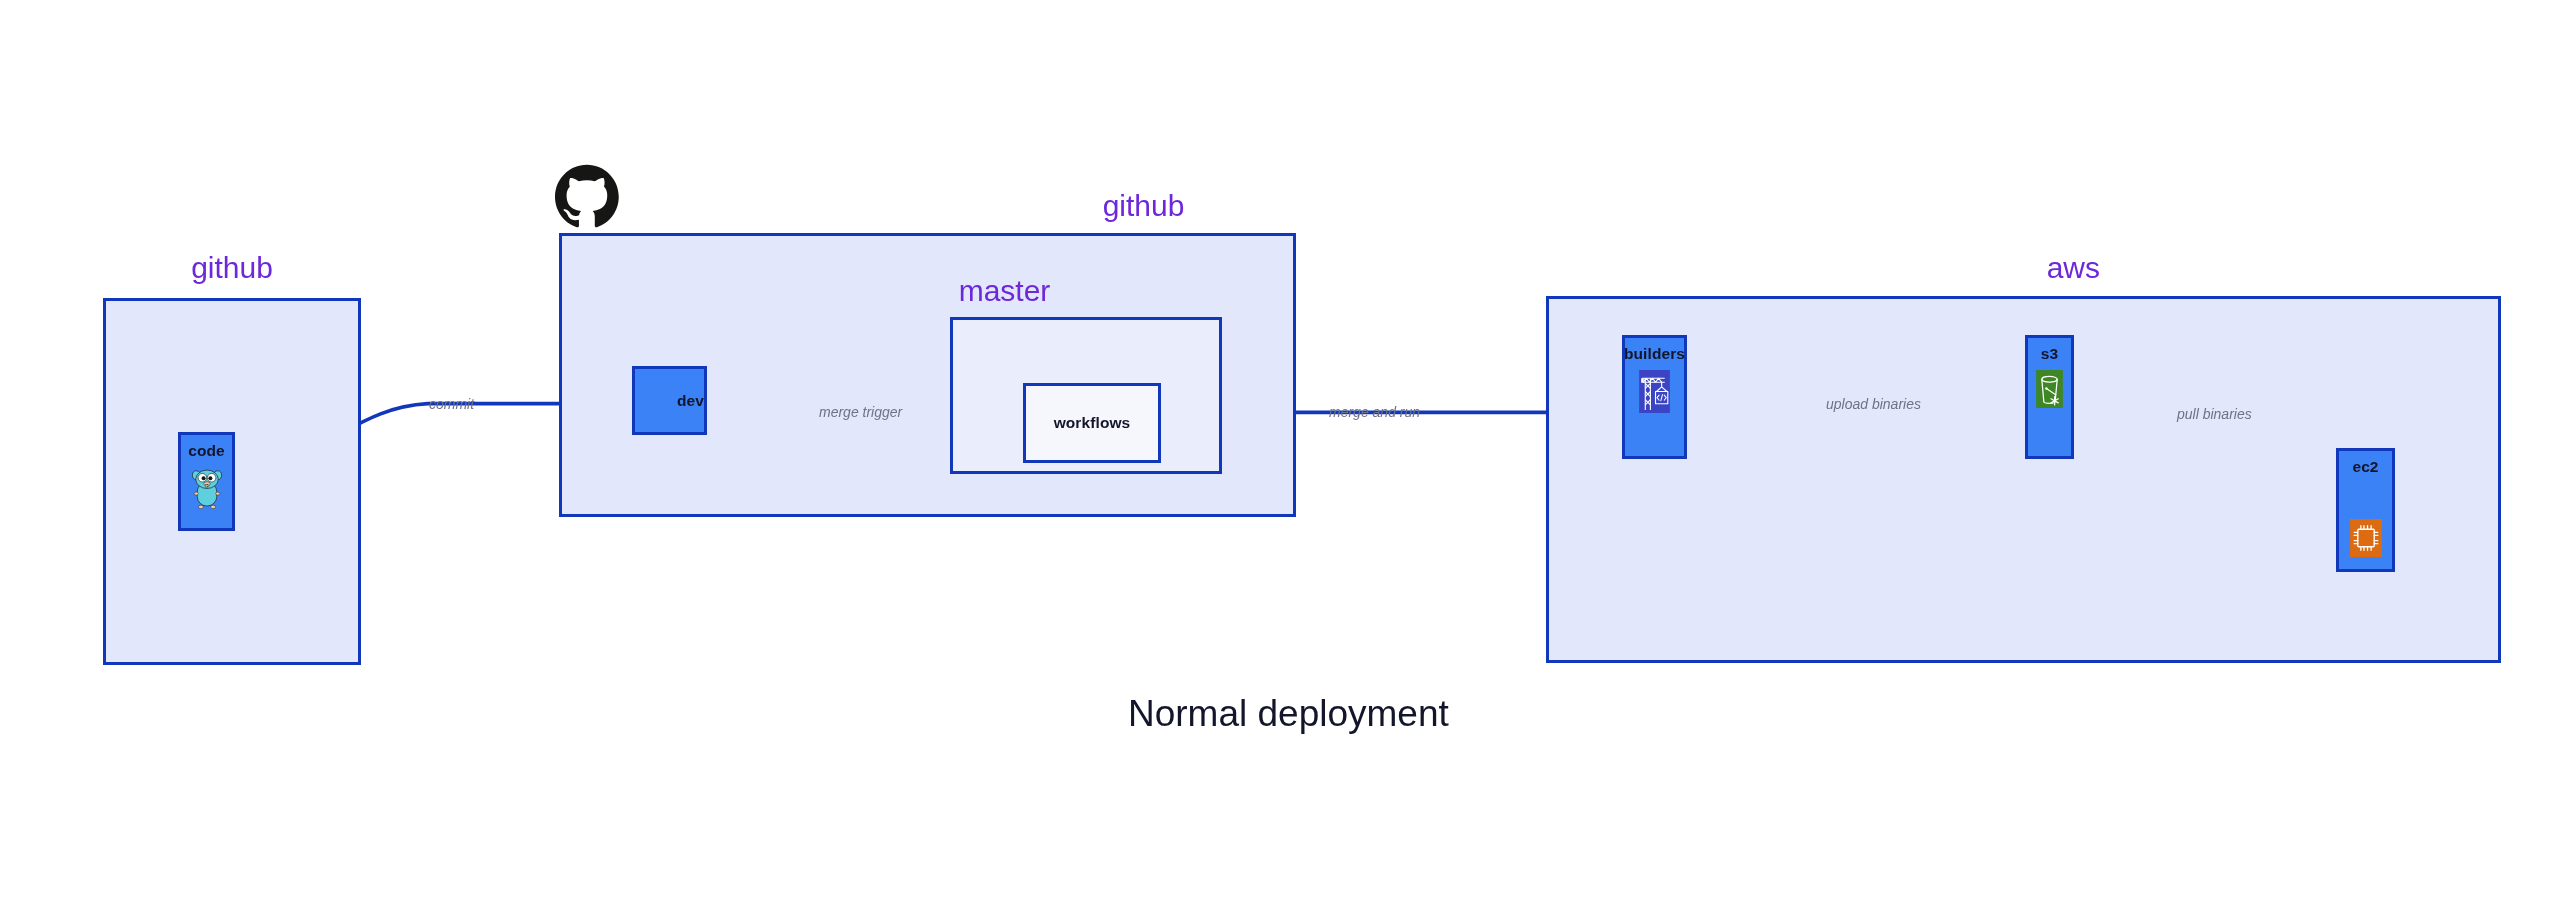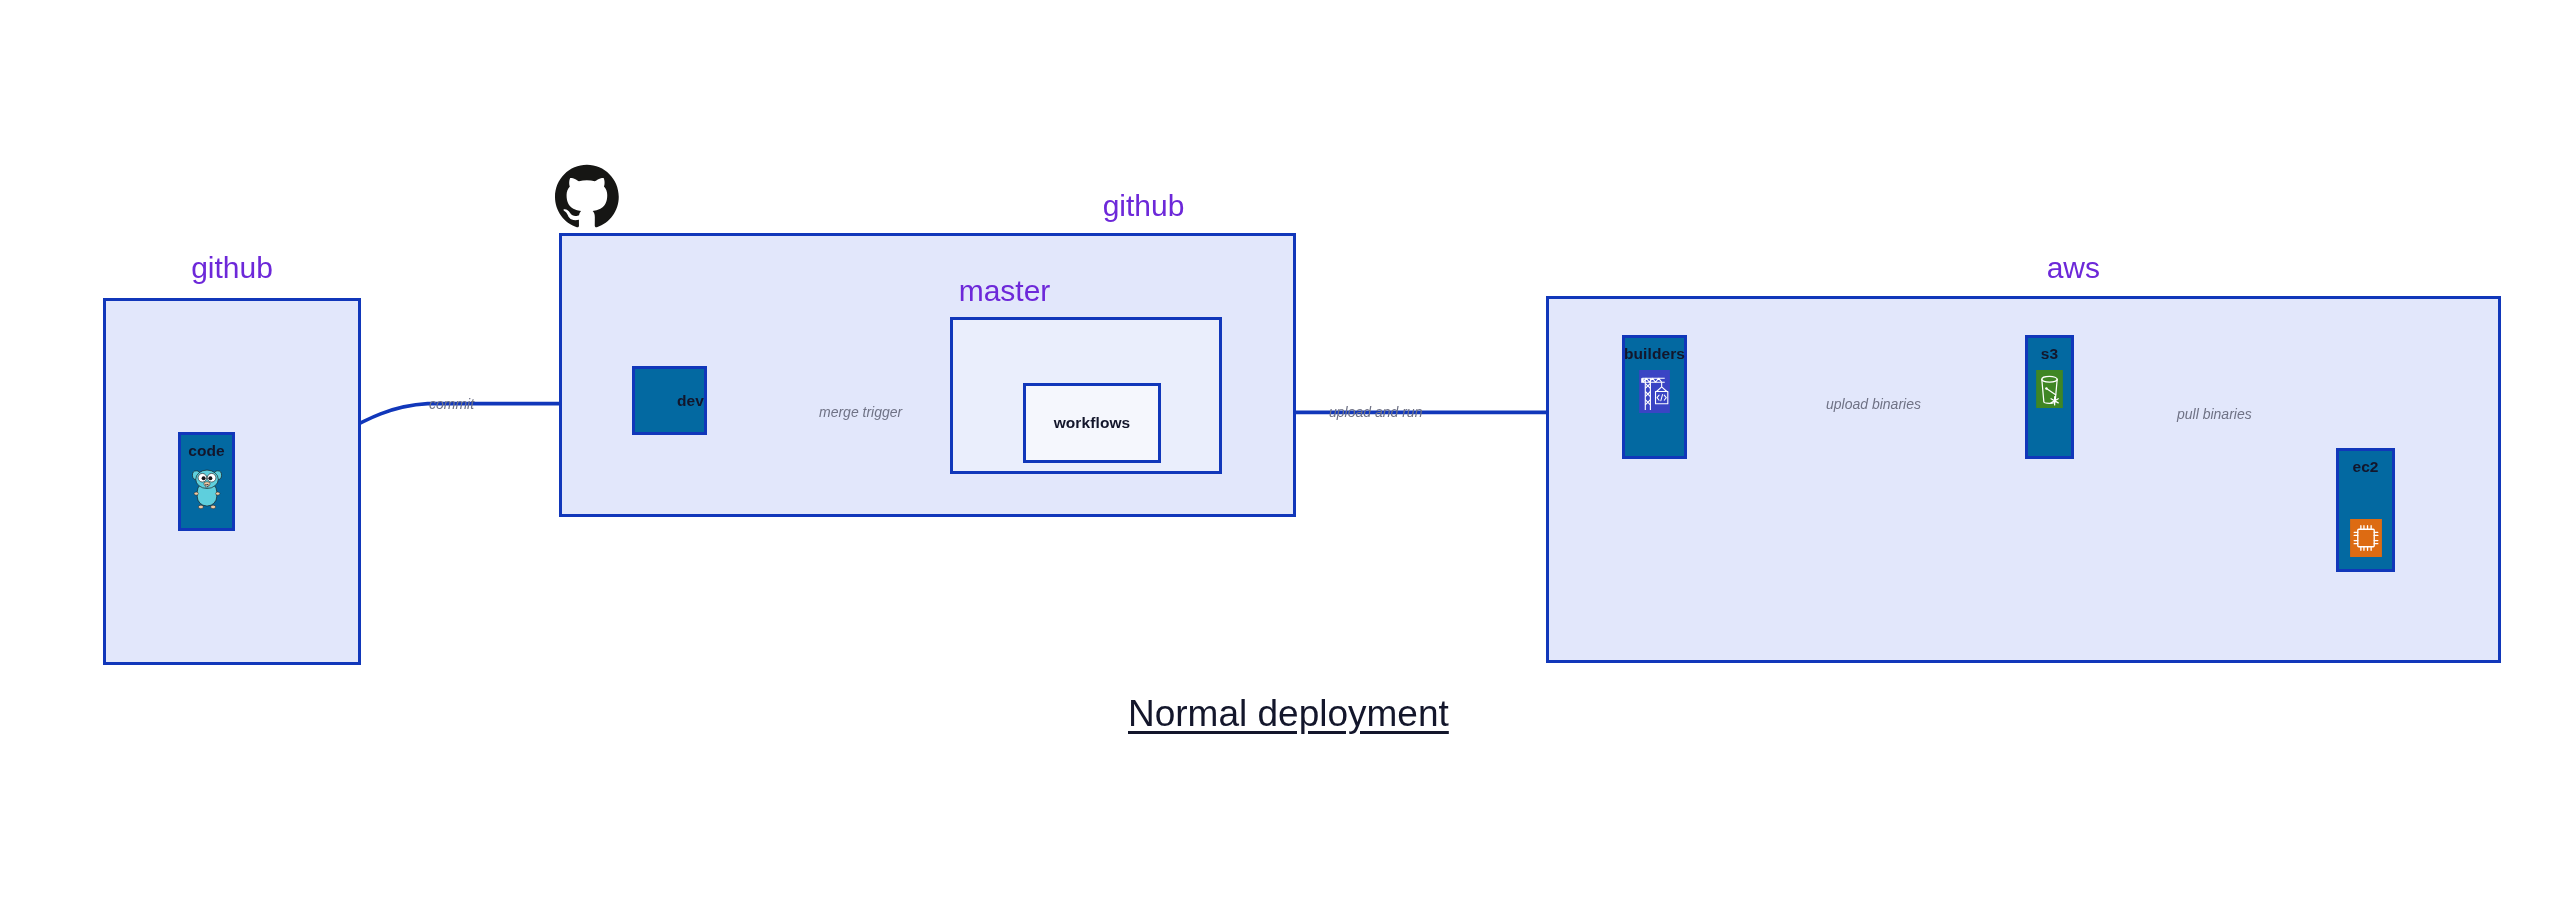--- a/index.html
+++ b/index.html
@@ -42,21 +42,21 @@
   .group.sub {
     background: #eaeefc;
     border-width: 3.1px;
   }
 
   
   .node {
     position: absolute;
     box-sizing: border-box;
     border: 3.1px solid #1137ba;
-    background: #0369a1;
+    background: #3b82f6;
     display: flex;
     flex-direction: column;
     align-items: center;
   }
   .node.plain {
     background: #f5f7fd;
   }
   .node-label {
     font-size: 15.5px;
     font-weight: bold;
@@ -79,21 +79,20 @@
     white-space: nowrap;
     background: transparent;
     font-family: "Liberation Sans", sans-serif;
   }
 
   
   #diagram-title {
     position: absolute;
     font-size: 37px;
     color: #13162b;
-    text-decoration: underline;
     text-underline-offset: 5.2px;
     white-space: nowrap;
     font-family: "Liberation Sans", sans-serif;
     text-align: center;
   }
 
   
   .edges {
     position: absolute;
     left: 0; top: 0;
@@ -244,20 +243,20 @@
           <path d="M15 26 L8 26 M15 32 L8 32 M15 42 L8 42 M15 48 L8 48"></path>
 
           <path d="M47 26 L54 26 M47 32 L54 32 M47 42 L54 42 M47 48 L54 48"></path>
         </g>
       </svg>
     </div>
   </div>
 
   <div class="edge-label" style="left:429px; top:396px;text-align:right;">commit</div>
   <div class="edge-label" style="left:819px; top:404px;">merge trigger</div>
-  <div class="edge-label" style="left:1329px; top:404px;">upload and run</div>
+  <div class="edge-label" style="left:1329px; top:404px;">merge and run</div>
   <div class="edge-label" style="left:1826px; top:396px;">upload binaries</div>
   <div class="edge-label" style="left:2177px; top:406px;">pull binaries</div>
 
   <div id="diagram-title" style="left:1128px; top:693px;">Normal deployment</div>
 
 </div>
 
 
 </body></html>

